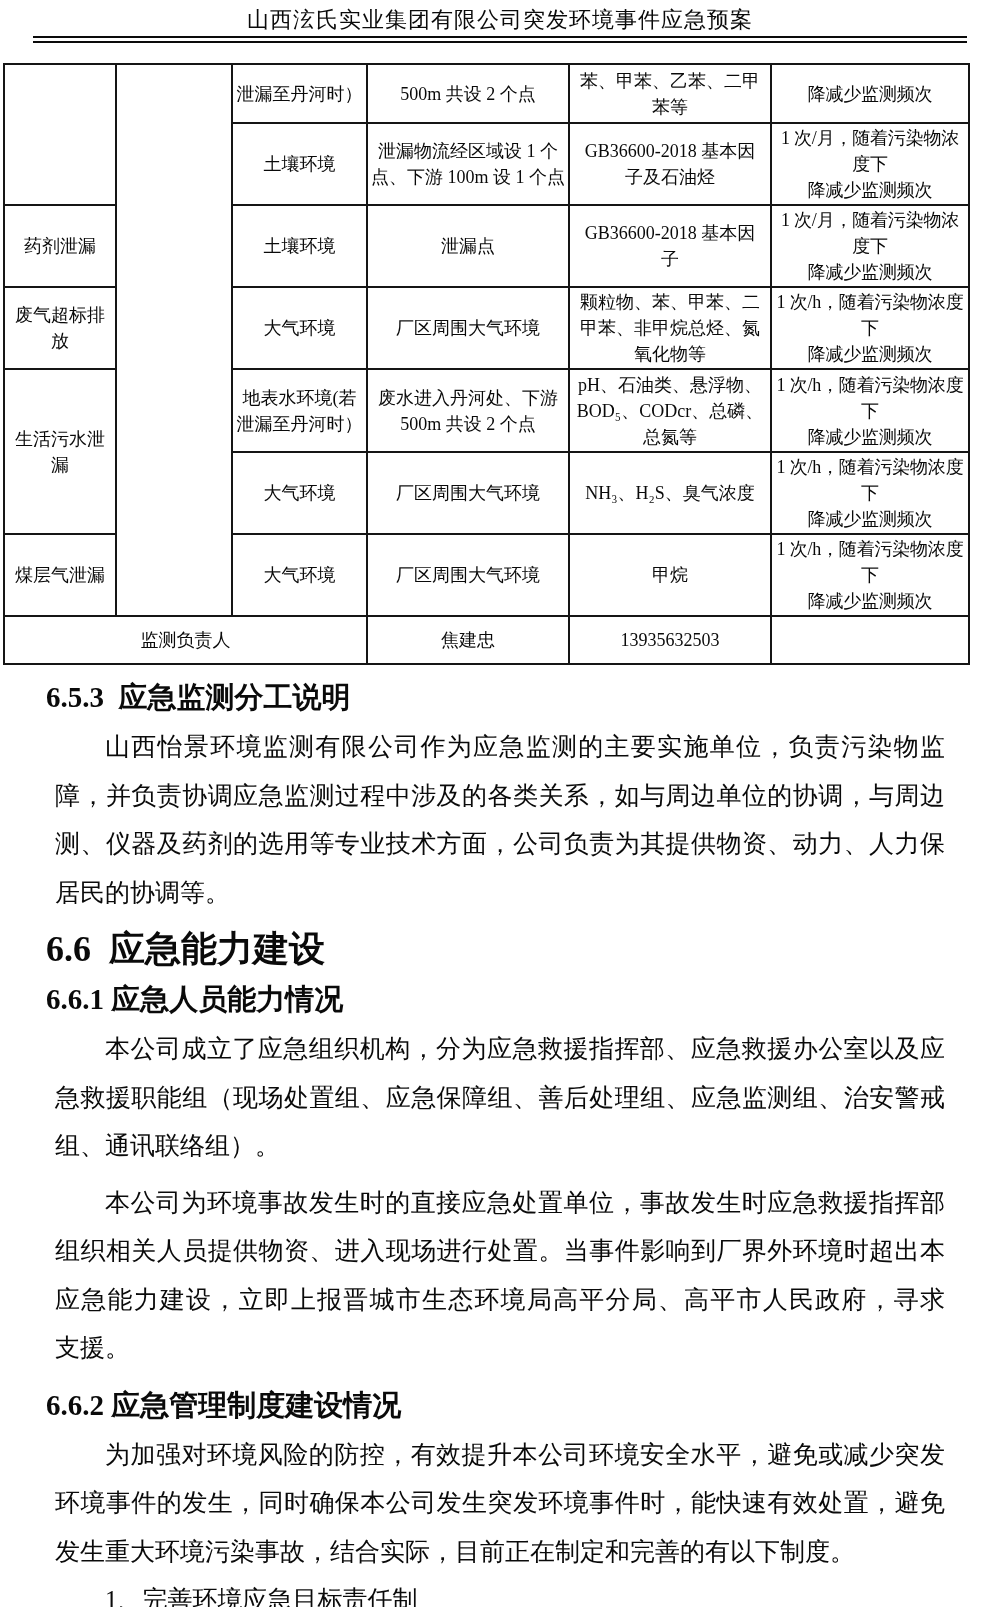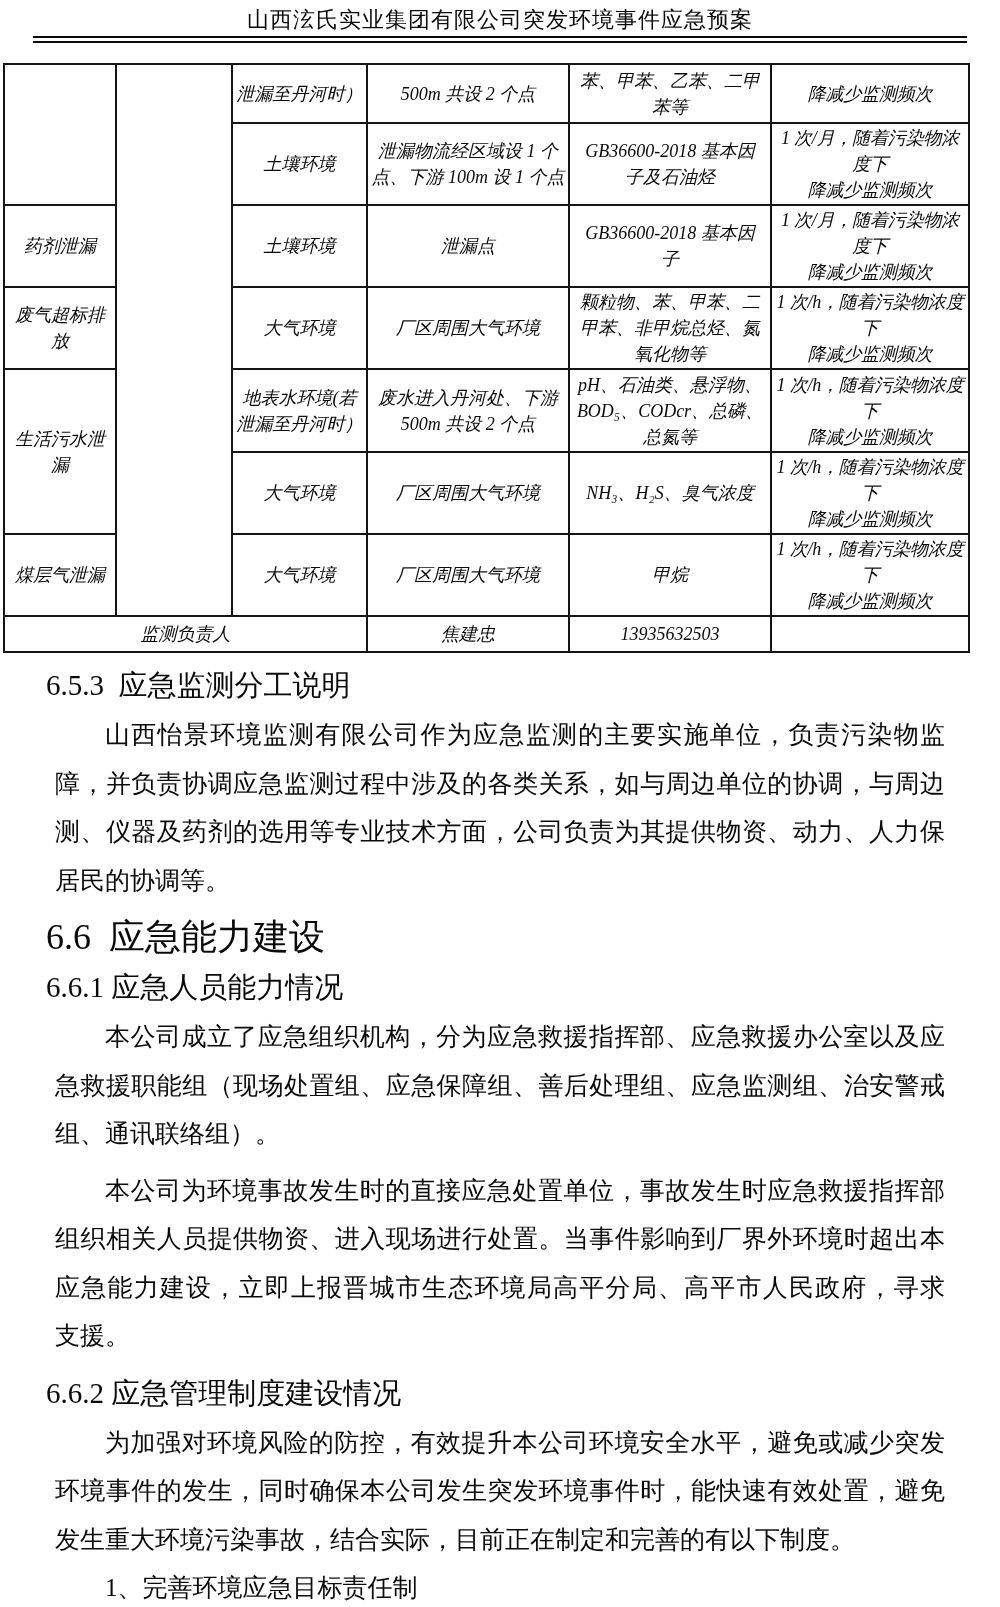--- a/index.html
+++ b/index.html
@@ -12,35 +12,35 @@
   .doc-title{
     padding-top:7px; text-align:center;
     font-size:22px; line-height:26px; letter-spacing:1px;
   }
   .double-rule{
     margin:3px 33px 0 33px; height:7px;
     border-top:2.5px solid #0a0a0a; border-bottom:2.5px solid #0a0a0a;
   }
   table.monitor{
     border-collapse:collapse; table-layout:fixed;
-    margin:20px 12px 0 3px; width:965px;font-style:italic;
+    margin:20px 12px 0 3px; width:965px;
   }
   table.monitor td{
     border:2px solid #151515;
     text-align:center; vertical-align:middle;
     white-space:pre-line;
     font-size:18px; line-height:26px;
     padding:1px 2px; overflow:hidden;
   }
   td.c6{ font-size:16px; line-height:23px; letter-spacing:-0.2px; }
   tr.h1{height:59px} tr.h2{height:58px} tr.h3{height:55px}
   tr.h4{height:63px} tr.h5{height:83px} tr.h6{height:55px}
-  tr.h7{height:55px} tr.h8{height:36px}
+  tr.h7{height:55px} tr.h8{height:48px}
   .heading{
-    font-weight:normal; white-space:pre-wrap;
+    font-weight:bold; white-space:pre-wrap;
     margin:14px 40px 0 46px; font-size:29px; line-height:36px;
   }
   .heading.lvl2{ font-size:36px; }
   .para{ margin:8px 55px 0 55px; }
   .jline{
     font-size:25px; line-height:48.5px;
     text-align:justify; text-align-last:justify;font-family:Liberation Serif, serif;
   }
   .jline.plast{ text-align-last:left; }
   .jline.first{ text-indent:2em; }

